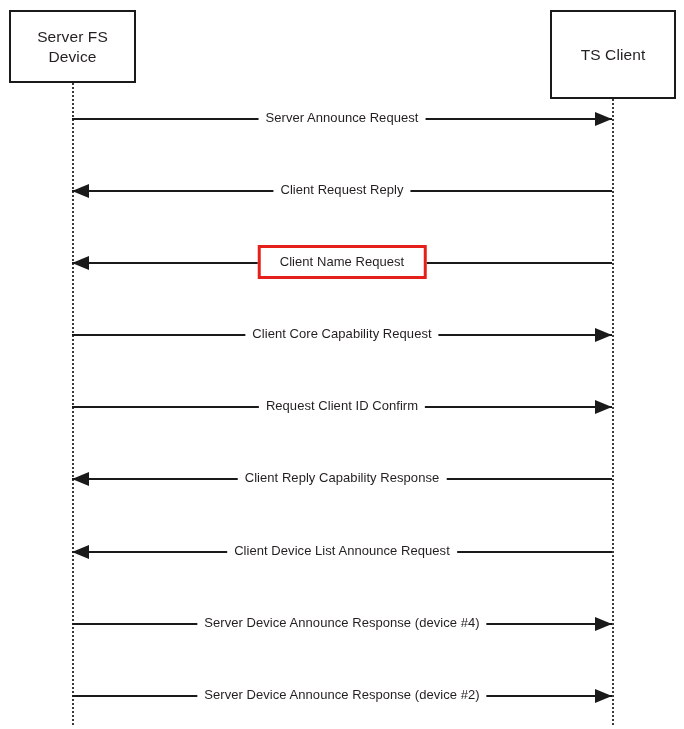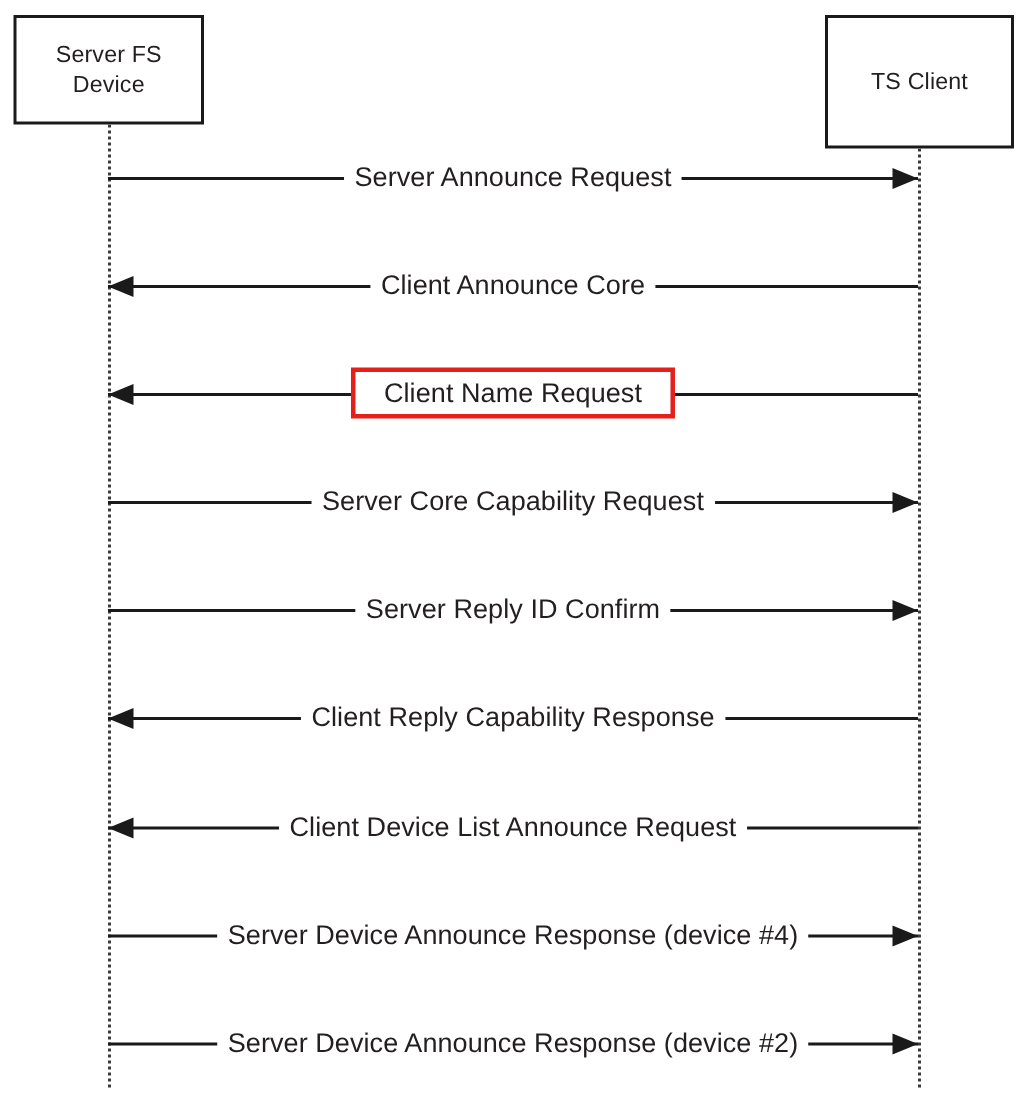--- a/index.html
+++ b/index.html
@@ -83,21 +83,21 @@
     left: 0;
     border-right: 17px solid #1a1a1a;
   }
   .msg-label {
     position: absolute;
     left: 50%;
     top: 0;
     transform: translate(-50%, -50%);
     background: #ffffff;
     padding: 0 7px;
-    font-size: 18px;
+    font-size: 13px;
     line-height: 20px;
     white-space: nowrap;
     color: #231f20;
     letter-spacing: .05px;
   }
   .msg-label.highlighted {
     box-sizing: border-box;
     border: 3px solid #e5201b;
     padding: 4px 19px;
     background: #ffffff;
@@ -124,39 +124,39 @@
 
   <div class="msg arrow-right" style="top:118px">
     <div class="msg-line"></div>
     <div class="arrowhead"></div>
     <div class="msg-label">Server Announce Request</div>
   </div>
 
   <div class="msg arrow-left" style="top:190px">
     <div class="msg-line"></div>
     <div class="arrowhead"></div>
-    <div class="msg-label">Client Announce Core</div>
+    <div class="msg-label">Client Request Reply</div>
   </div>
 
   <div class="msg arrow-left" style="top:262px">
     <div class="msg-line"></div>
     <div class="arrowhead"></div>
     <div class="msg-label highlighted">Client Name Request</div>
   </div>
 
   <div class="msg arrow-right" style="top:334px">
     <div class="msg-line"></div>
     <div class="arrowhead"></div>
-    <div class="msg-label">Server Core Capability Request</div>
+    <div class="msg-label">Client Core Capability Request</div>
   </div>
 
   <div class="msg arrow-right" style="top:406px">
     <div class="msg-line"></div>
     <div class="arrowhead"></div>
-    <div class="msg-label">Server Reply ID Confirm</div>
+    <div class="msg-label">Request Client ID Confirm</div>
   </div>
 
   <div class="msg arrow-left" style="top:478px">
     <div class="msg-line"></div>
     <div class="arrowhead"></div>
     <div class="msg-label">Client Reply Capability Response</div>
   </div>
 
   <div class="msg arrow-left" style="top:551px">
     <div class="msg-line"></div>

